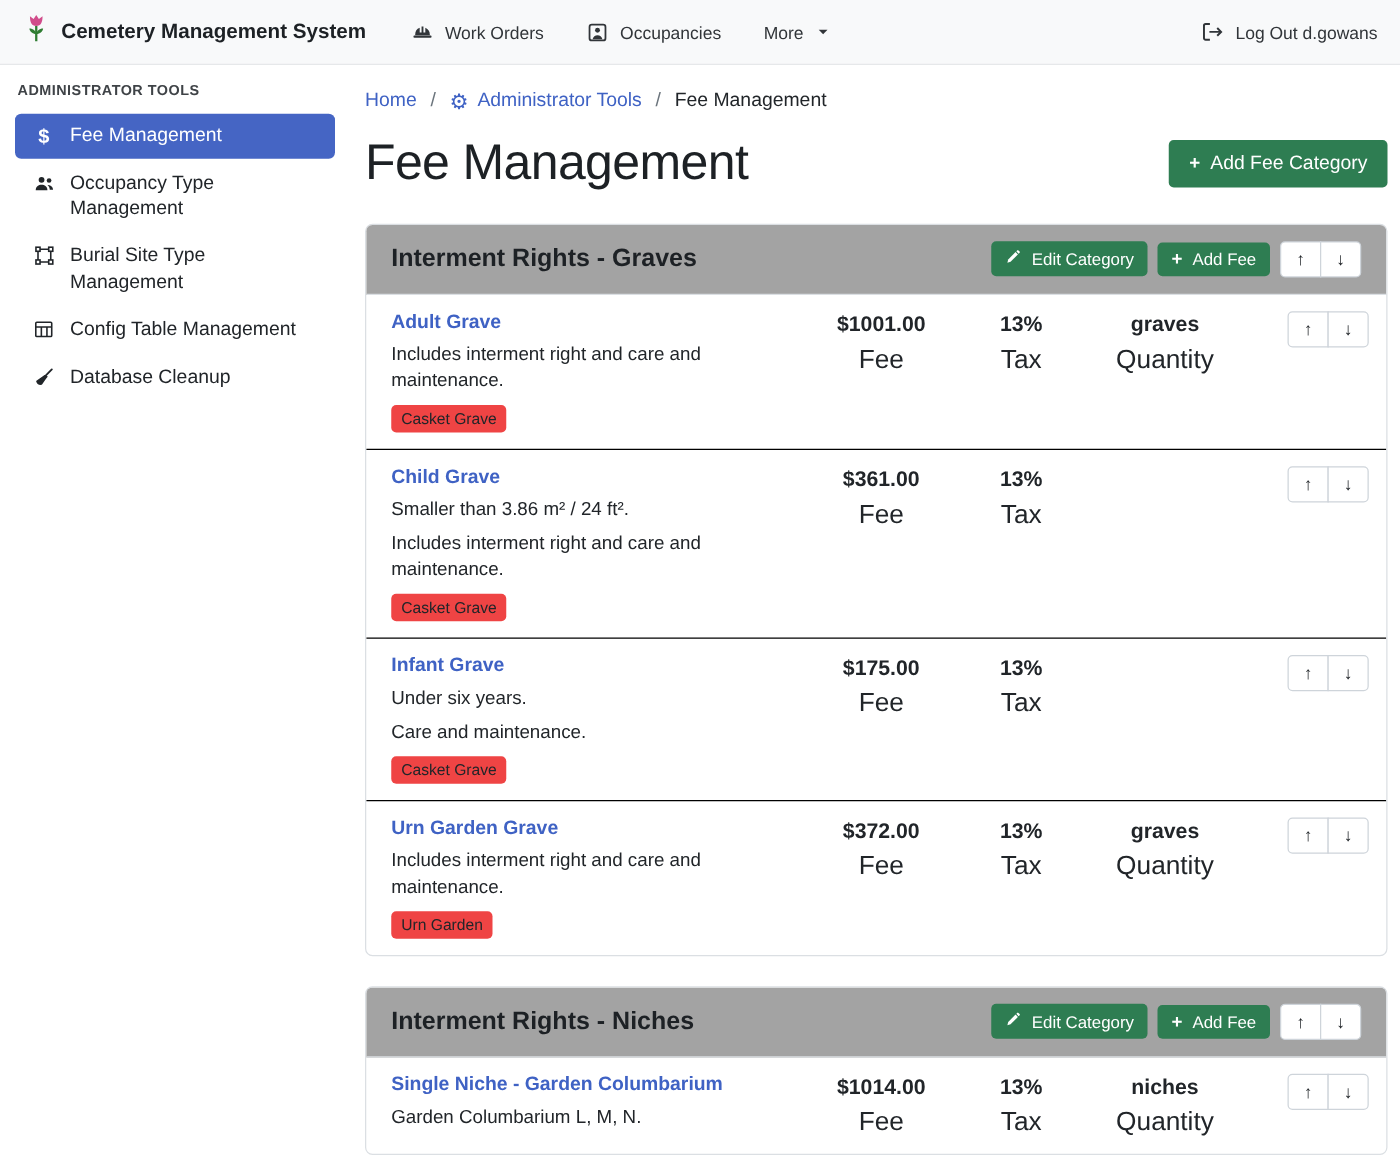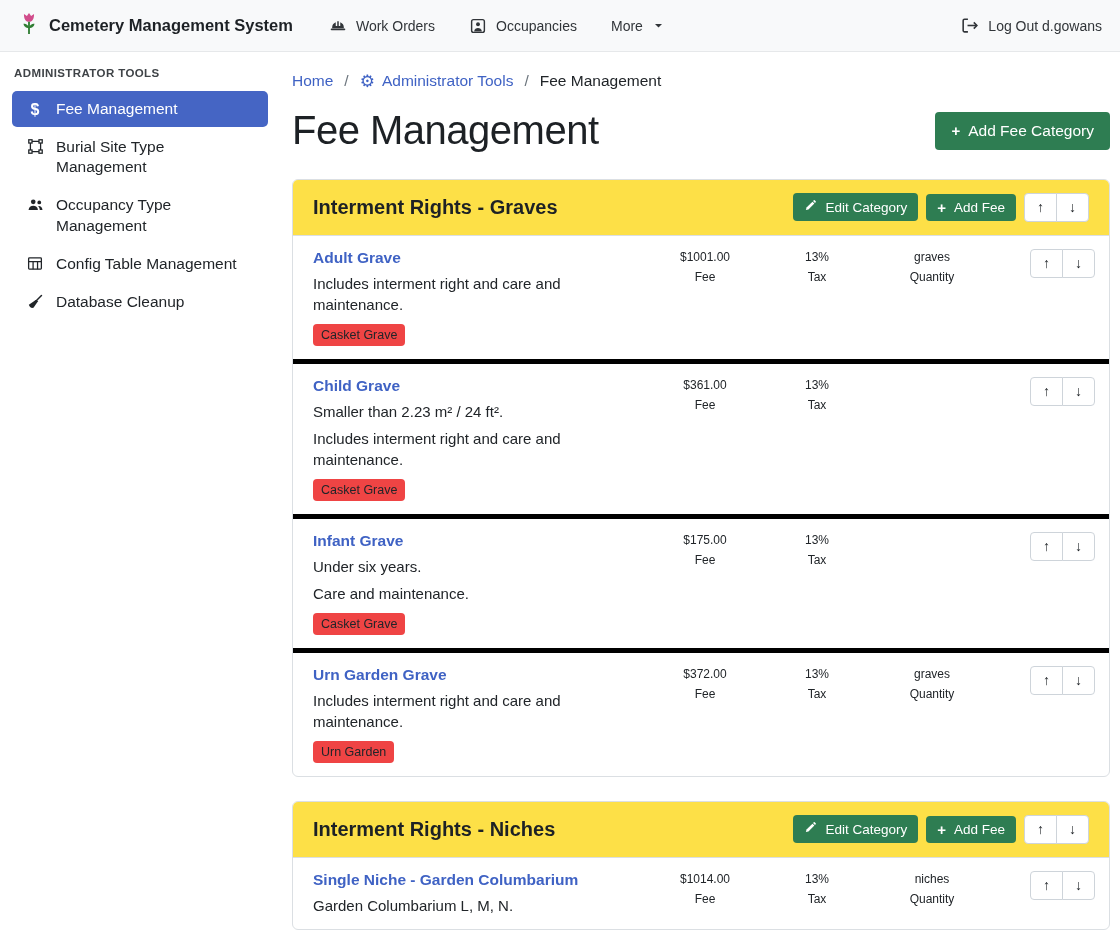--- a/index.html
+++ b/index.html
@@ -62,43 +62,43 @@
     background:#fff; border:1px solid #ced4da; color:#212529;
     padding:4px 12px; font-size:14px; line-height:1.35;
   }
   .btn-group { display:inline-flex; }
   .btn-group .btn-light:first-child { border-radius:4px 0 0 4px; }
   .btn-group .btn-light:last-child { border-radius:0 4px 4px 0; margin-left:-1px; }
 
   
   .card { border:1px solid #dbdfe3; border-radius:6px; margin-bottom:24px; overflow:hidden; background:#fff; }
   .card-header {
-    background:#fde047; border-bottom:1px solid #dbdfe3;
+    background:#a3a3a3; border-bottom:1px solid #dbdfe3;
     padding:13px 20px; display:flex; align-items:center; justify-content:space-between;
   }
   .card-title { font-size:20px; font-weight:700; color:#1d2125; }
   .card-actions { display:flex; align-items:center; gap:8px; }
 
   .fee-row {
     display:grid;
     grid-template-columns: 1fr 112px 96px 118px 96px;
     column-gap:8px;
     align-items:start;
     padding:13px 14px 13px 20px;
   }
-  .fee-row + .fee-row { border-top:5px solid #000000; }
+  .fee-row + .fee-row { border-top:1px solid #000000; }
   .fee-name { color:#3f62c4; font-weight:700; font-size:15.5px; text-decoration:none; cursor:pointer; display:inline-block; }
   .fee-desc { font-size:15px; color:#212529; margin-top:6px; line-height:1.4; }
   .badge {
     display:inline-block; background:#ef4444; color:#212529;
     font-size:12.5px; padding:4px 8px; border-radius:4px; margin-top:9px;
   }
   .fee-col { text-align:center; padding-top:1px; }
-  .fee-col .val { font-size:12px; color:#212529; }
-  .fee-col .sub { font-size:12px; color:#212529; margin-top:6px; }
+  .fee-col .val { font-size:17px; color:#212529;font-weight:bold; }
+  .fee-col .sub { font-size:21px; color:#212529; margin-top:6px; }
   .fee-arrows { justify-self:end; }
 </style>
 </head>
 <body>
 
 <div class="screen">
 
   <header class="navbar">
     <div class="brand">
       <span class="icon-svg">
@@ -158,40 +158,40 @@
       <div class="sidebar-heading">ADMINISTRATOR TOOLS</div>
       <nav id="sidebar-items">
           <div class="side-item active">
             <span class="s-icon">
               <span class="dollar-glyph">$</span>
             </span>
             <span class="side-label">Fee Management</span>
           </div>
           <div class="side-item">
             <span class="s-icon">
+              <svg width="19" height="18" viewBox="0 0 24 24" fill="currentColor">
+                <circle cx="9" cy="7.8" r="3.1"></circle>
+                <path d="M2.8 18.2c.3-3.2 2.9-5.2 6.2-5.2s5.9 2 6.2 5.2v.6H2.8z"></path>
+                <circle cx="17" cy="8.5" r="2.5"></circle>
+                <path d="M16.2 13.2c2.9.3 4.9 2.1 5 4.7v.6h-3.5c-.1-2.1-.9-3.9-2.3-5.1z"></path>
+              </svg>
+            </span>
+            <span class="side-label">Occupancy Type Management</span>
+          </div>
+          <div class="side-item">
+            <span class="s-icon">
               <svg width="17" height="17" viewBox="0 0 24 24" fill="none" stroke="currentColor" stroke-width="1.8">
                 <rect x="2.5" y="2.5" width="4.6" height="4.6"></rect>
                 <rect x="16.9" y="2.5" width="4.6" height="4.6"></rect>
                 <rect x="2.5" y="16.9" width="4.6" height="4.6"></rect>
                 <rect x="16.9" y="16.9" width="4.6" height="4.6"></rect>
                 <path d="M7.1 4.8h9.8M7.1 19.2h9.8M4.8 7.1v9.8M19.2 7.1v9.8"></path>
               </svg>
             </span>
             <span class="side-label">Burial Site Type Management</span>
-          </div>
-          <div class="side-item">
-            <span class="s-icon">
-              <svg width="19" height="18" viewBox="0 0 24 24" fill="currentColor">
-                <circle cx="9" cy="7.8" r="3.1"></circle>
-                <path d="M2.8 18.2c.3-3.2 2.9-5.2 6.2-5.2s5.9 2 6.2 5.2v.6H2.8z"></path>
-                <circle cx="17" cy="8.5" r="2.5"></circle>
-                <path d="M16.2 13.2c2.9.3 4.9 2.1 5 4.7v.6h-3.5c-.1-2.1-.9-3.9-2.3-5.1z"></path>
-              </svg>
-            </span>
-            <span class="side-label">Occupancy Type Management</span>
           </div>
           <div class="side-item">
             <span class="s-icon">
               <svg width="18" height="17" viewBox="0 0 24 24" fill="none" stroke="currentColor" stroke-width="1.8">
                 <rect x="3" y="4" width="18" height="16" rx="1.2"></rect>
                 <path d="M3 9.3h18M9.3 9.3V20M15.6 9.3V20"></path>
               </svg>
             </span>
             <span class="side-label">Config Table Management</span>
           </div>
@@ -275,21 +275,21 @@
     <div class="btn-group fee-arrows">
       <button class="btn-light t-up"><span>↑</span></button>
       <button class="btn-light t-down"><span>↓</span></button>
     </div>
   </div>
 
   <div class="fee-row">
     <div class="fee-main">
       <a href="#" class="fee-name">Child Grave</a>
       <div class="fee-descs">
-                    <div class="fee-desc">Smaller than 2.23 m² / 24 ft².</div>
+                    <div class="fee-desc">Smaller than 3.86 m² / 24 ft².</div>
                     <div class="fee-desc">Includes interment right and care and maintenance.</div>
                   </div>
       <div><span class="badge">Casket Grave</span></div>
     </div>
     <div class="fee-col t-fee">
       <div class="val">$361.00</div>
       <div class="sub">Fee</div>
     </div>
     <div class="fee-col t-tax">
       <div class="val">13%</div>

